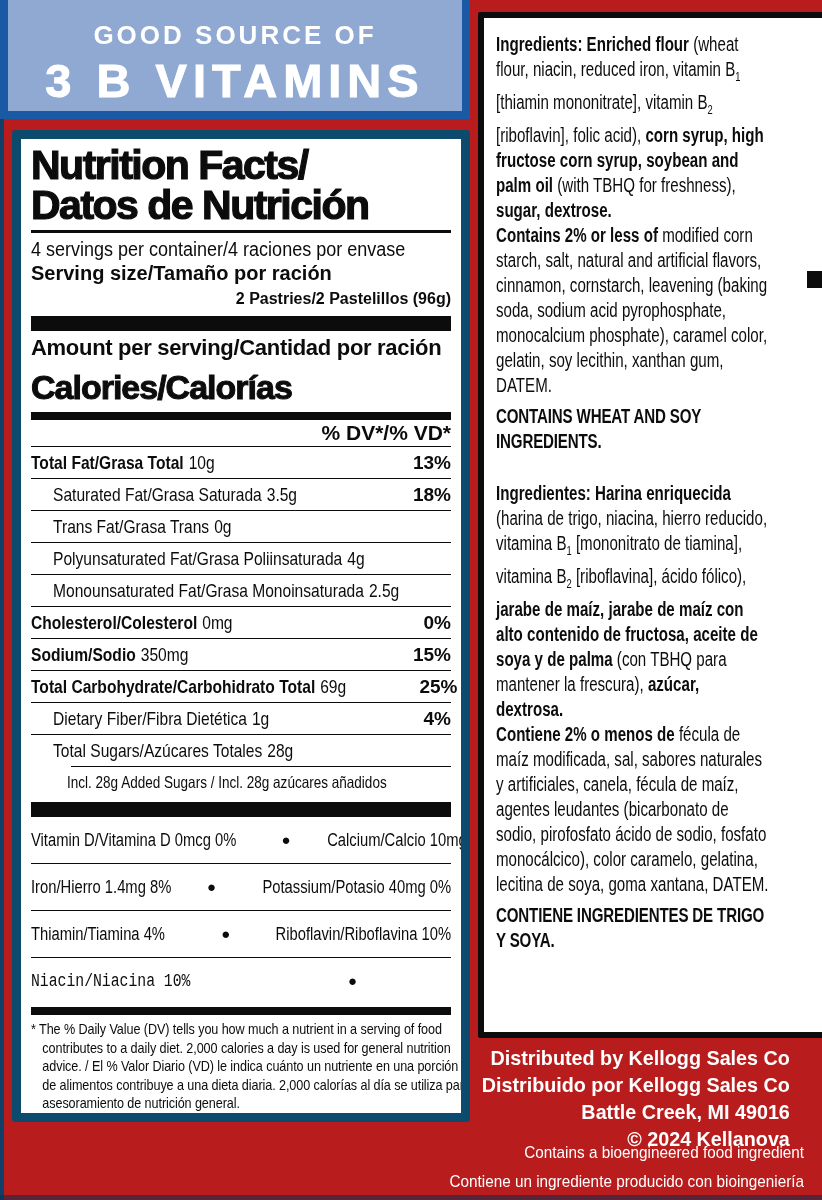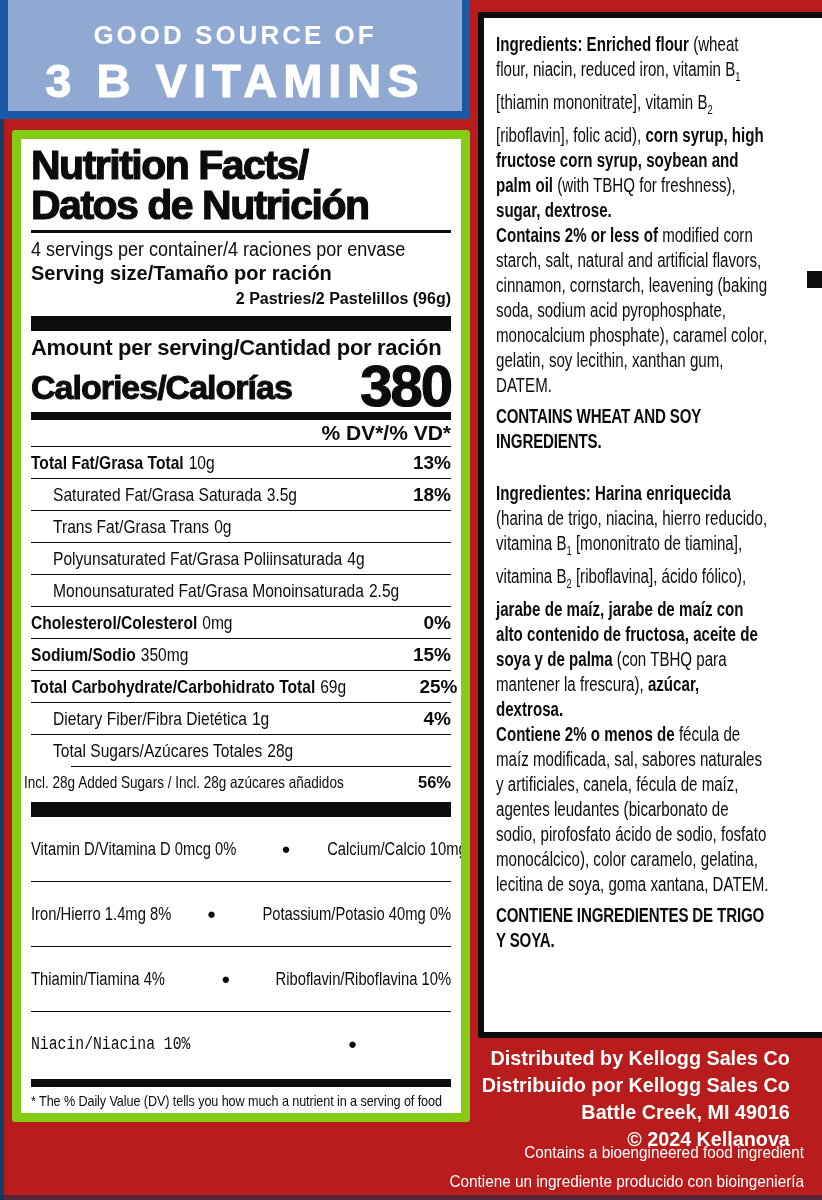--- a/index.html
+++ b/index.html
@@ -10,21 +10,21 @@
 
   
   .banner { position:absolute; left:0; top:0; width:470px; height:119px; box-sizing:border-box;
             background:#8FA9D3; border-left:8px solid #1A5AA5; border-right:8px solid #1A5AA5;
             border-bottom:8px solid #1A5AA5; z-index:2; text-align:center; color:#fff; }
   .banner-l1 { margin-top:20px; font-size:26px; font-weight:bold; letter-spacing:3px; }
   .banner-l2 { margin-top:2px; font-size:47px; font-weight:bold; letter-spacing:6px; -webkit-text-stroke:1px #fff; }
 
   
   .nf-panel { position:absolute; left:12px; top:130px; width:458px; height:992px; box-sizing:border-box;
-              background:#fff; border:9px solid #84cc16; border-radius:3px; padding:6px 10px 4px 10px;
+              background:#fff; border:9px solid #0c4a6e; border-radius:3px; padding:6px 10px 4px 10px;
               color:#0c0c0c; overflow:hidden; z-index:2; }
   .nf-title { font-size:41px; line-height:40px; font-weight:bold; letter-spacing:-1.5px; -webkit-text-stroke:1.2px #0c0c0c; white-space:nowrap; }
   .rule-title { border-top:3px solid #0c0c0c; margin:5px 0 4px 0; }
   .servings { font-size:20px; line-height:24px; }
   .ss-label { font-size:20px; line-height:25px; font-weight:bold; }
   .ss-value { font-size:16px; line-height:25px; font-weight:bold; text-align:right; }
   .bar { background:#0c0c0c; }
   .h16 { height:15px; margin-top:5px; }
   .h9  { height:8px;  margin-top:3px; }
   .amount-label { font-size:22px; line-height:23px; font-weight:bold; padding-top:5px; letter-spacing:-0.3px; }
@@ -34,26 +34,26 @@
   .dv-header { font-size:21px; line-height:26px; font-weight:bold; text-align:right; }
 
   .cond   { display:inline-block; white-space:nowrap; transform:scaleX(0.82); transform-origin:left center; }
   .cond-r { display:inline-block; white-space:nowrap; transform:scaleX(0.82); transform-origin:right center; }
 
   .nrow { position:relative; display:flex; align-items:baseline; border-top:1.5px solid #0c0c0c; padding:2.5px 0; font-size:19px; line-height:26px; }
   .nrow .nlabel { flex:0 1 auto; }
   .nrow .namt { margin-left:0.32em; }
   .nrow.main .nname { font-weight:bold; }
   .nrow.sub .nlabel-wrap { padding-left:22px; display:inline-block; }
-  .nrow.sub2 { border-top:none; font-size:16.5px;justify-content:flex-end; }
+  .nrow.sub2 { border-top:none; font-size:16.5px; }
   .nrow.sub2::before { content:""; position:absolute; left:40px; right:0; top:0; border-top:1.5px solid #0c0c0c; }
   .nrow.sub2 .nlabel-wrap { padding-left:36px; display:inline-block; }
   .ndv { margin-left:auto; font-weight:bold; background:#fff; padding-left:4px; }
 
-  .vrow { display:flex; align-items:flex-start; border-top:1.5px solid #0c0c0c; padding:19px 0; font-size:18px; line-height:26px; }
+  .vrow { display:flex; align-items:flex-start; border-top:1.5px solid #0c0c0c; padding:10px 0; font-size:18px; line-height:26px; }
   .vrow.first { border-top:none; }
   .vleft { flex:1.02; }
   .vdot { width:22px; text-align:center; font-size:15px; line-height:26px; }
   .vright { flex:1; text-align:right; }
   .vrow.tall .vleft { flex:0.78;font-family:Liberation Mono, monospace; }
 
   .footnote { margin-top:5px; font-size:14.5px; line-height:18.5px; padding-left:13px; text-indent:-13px;
               width:494px; transform:scaleX(0.87); transform-origin:left top; letter-spacing:-0.1px; }
 
   
@@ -90,21 +90,20 @@
     <div class="nf-title">Nutrition Facts/</div>
     <div class="nf-title">Datos de Nutrición</div>
     <div class="rule-title"></div>
     <div class="servings"><span class="cond" style="transform:scaleX(0.9)">4 servings per container/4 raciones por envase</span></div>
     <div class="ss-label">Serving size/Tamaño por ración</div>
     <div class="ss-value">2 Pastries/2 Pastelillos (96g)</div>
     <div class="bar h16"></div>
     <div class="amount-label">Amount per serving/Cantidad por ración</div>
     <div class="cal-row">
       <span class="cal-label">Calories/Calorías</span>
-      <span class="cal-value">380</span>
     </div>
     <div class="bar h9"></div>
     <div class="dv-header">% DV*/% VD*</div>
 
     <div class="nrow main">
       <span class="nlabel"><span class="cond"><span class="nname">Total Fat/Grasa Total</span><span class="namt">10g</span></span></span>
       <span class="ndv">13%</span>
     </div>
     <div class="nrow sub">
       <span class="nlabel"><span class="nlabel-wrap"><span class="cond"><span class="nname">Saturated Fat/Grasa Saturada</span><span class="namt">3.5g</span></span></span></span>

